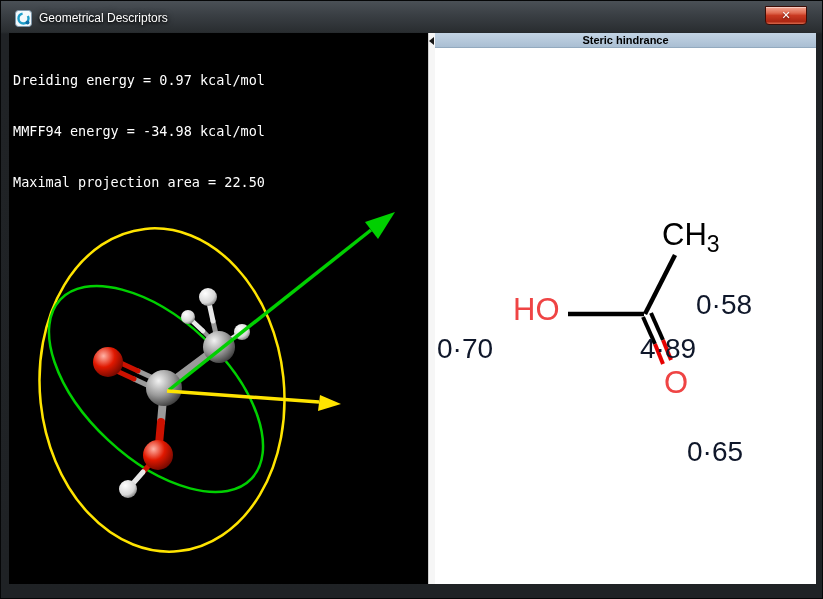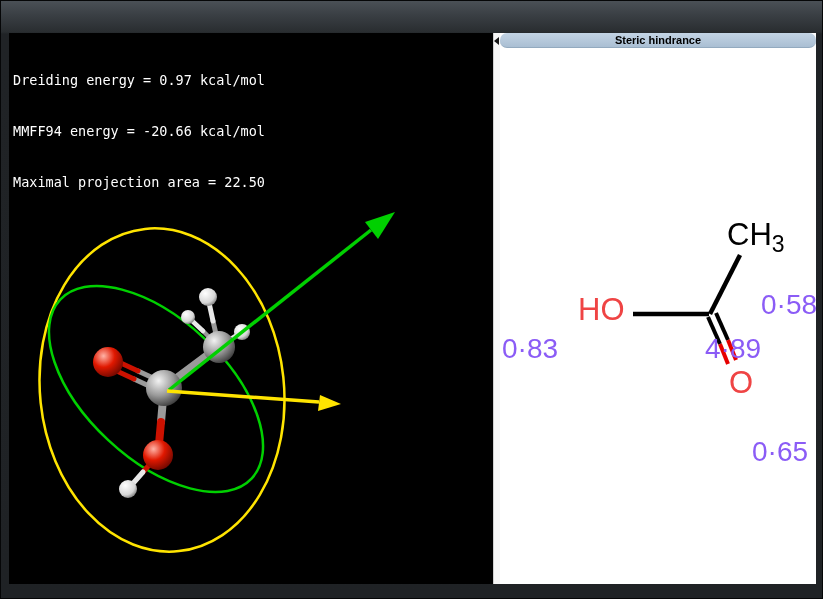--- a/index.html
+++ b/index.html
@@ -19,58 +19,69 @@
   .close-btn {
     position:absolute; right:7px; top:2px; width:42px; height:19px;
     background:linear-gradient(180deg,#f2a693 0%,#e06b51 35%,#c93a22 50%,#ad2713 85%,#d96a4d 100%);
     border:1px solid #3d0d06; border-radius:0 0 4px 4px;
     display:flex; align-items:center; justify-content:center;
     box-shadow:inset 0 1px 0 rgba(255,255,255,.45);
     cursor:pointer;
   }
   .close-btn span { color:#fff; font:bold 11px "DejaVu Sans",sans-serif; text-shadow:0 1px 2px #5a0f05; }
   .content { position:absolute; left:8px; top:32px; width:807px; height:551px; display:flex; }
-  .left-panel { width:484px; background:#000; display:flex; flex-direction:column; }
+  .left-panel { width:419px; background:#000; display:flex; flex-direction:column; }
   .desc-text { height:157px; padding:5px 0 0 4px; color:#fff; font:13.5px/17px "DejaVu Sans Mono",monospace; white-space:pre; }
   .viewer { height:394px; background:#000; }
   .divider { width:7px; background:#f6f6f6; position:relative; border-left:1px solid #cfcfcf; }
   .splitter-tri { position:absolute; top:4px; left:0; width:0; height:0;
     border-top:4px solid transparent; border-bottom:4px solid transparent; border-right:5px solid #161616; }
   .right-panel { flex:1; background:#fff; display:flex; flex-direction:column; }
   .steric-header {
     height:15px; background:linear-gradient(180deg,#c3d4e4,#aabfd3);
     border-bottom:1px solid #93aabf;
-    font:bold 11px/15px "Liberation Sans",sans-serif; text-align:center; color:#000;border-radius:7px;
+    font:bold 11px/15px "Liberation Sans",sans-serif; text-align:center; color:#000;
   }
   .steric-canvas { position:relative; flex:1; background:#fff; font-family:"Liberation Sans",sans-serif; }
   .steric-canvas svg.bonds { position:absolute; left:0; top:0; }
   .lbl { position:absolute; font-size:31px; color:#000; letter-spacing:0; }
   .lbl.red { color:#ef4444; }
   .lbl-ch3 { left:227px; top:169px; }
   .lbl-ch3 sub { font-size:23px; }
   .lbl-ho  { left:78px;  top:244px; }
   .lbl-o   { left:229px; top:317px; }
-  .val { position:absolute; font-size:28px; color:#8b5cf6; }
+  .val { position:absolute; font-size:28px; color:#0f172a; }
   .v0 { left:261px; top:241px; }
   .v1 { left:2px;   top:285px; }
   .v2 { left:205px; top:285px; }
   .v3 { left:252px; top:388px; }
 </style>
 </head>
 <body>
 
 <div class="window">
 
+  <div class="titlebar">
+    <svg class="app-icon" viewBox="0 0 17 17">
+      <rect x="0.5" y="0.5" width="16" height="16" rx="3" fill="#f4f9fd" stroke="#7e98ac"></rect>
+      <circle cx="8.5" cy="8.5" r="5" fill="none" stroke="#1f9ec9" stroke-width="2.4" stroke-dasharray="22 6"></circle>
+      <circle cx="12.5" cy="12.5" r="2" fill="#0c6fa8"></circle>
+    </svg>
+    <span class="title">Geometrical Descriptors</span>
+    <div class="close-btn">
+      <span>✕</span>
+    </div>
+  </div>
 
   <div class="content">
 
     <div class="left-panel">
       <div class="desc-text">
         <div>Dreiding energy = 0.97 kcal/mol</div>
-        <div>MMFF94 energy = -20.66 kcal/mol</div>
+        <div>MMFF94 energy = -34.98 kcal/mol</div>
         <div>Maximal projection area = 22.50</div>
         <div>Minimal projection radius = 2.64</div>
         <div>Maximal projection radius = 3.27</div>
         <div>Length perpendicular to the max area = 4.74</div>
         <div>Length perpendicular to the min area = 6.06</div>
         <div>van der Waals volume = 55.90</div>
       </div>
 
       <div class="viewer">
         <svg width="402" height="394" viewBox="0 0 402 394">
@@ -151,20 +162,20 @@
           <line x1="220" y1="296" x2="228" y2="316" stroke="#e60000" stroke-width="4"></line>
           <line x1="216" y1="265" x2="228" y2="292" stroke="#000" stroke-width="4"></line>
           <line x1="228" y1="292" x2="236" y2="312" stroke="#e60000" stroke-width="4"></line>
         </svg>
 
         <span class="lbl lbl-ch3"><span>CH</span><sub>3</sub></span>
         <span class="lbl red lbl-ho">HO</span>
         <span class="lbl red lbl-o">O</span>
 
         <span class="val v0">0·58</span>
-        <span class="val v1">0·83</span>
+        <span class="val v1">0·70</span>
         <span class="val v2">4·89</span>
         <span class="val v3">0·65</span>
       </div>
     </div>
 
   </div>
 </div>
 
 </body></html>

